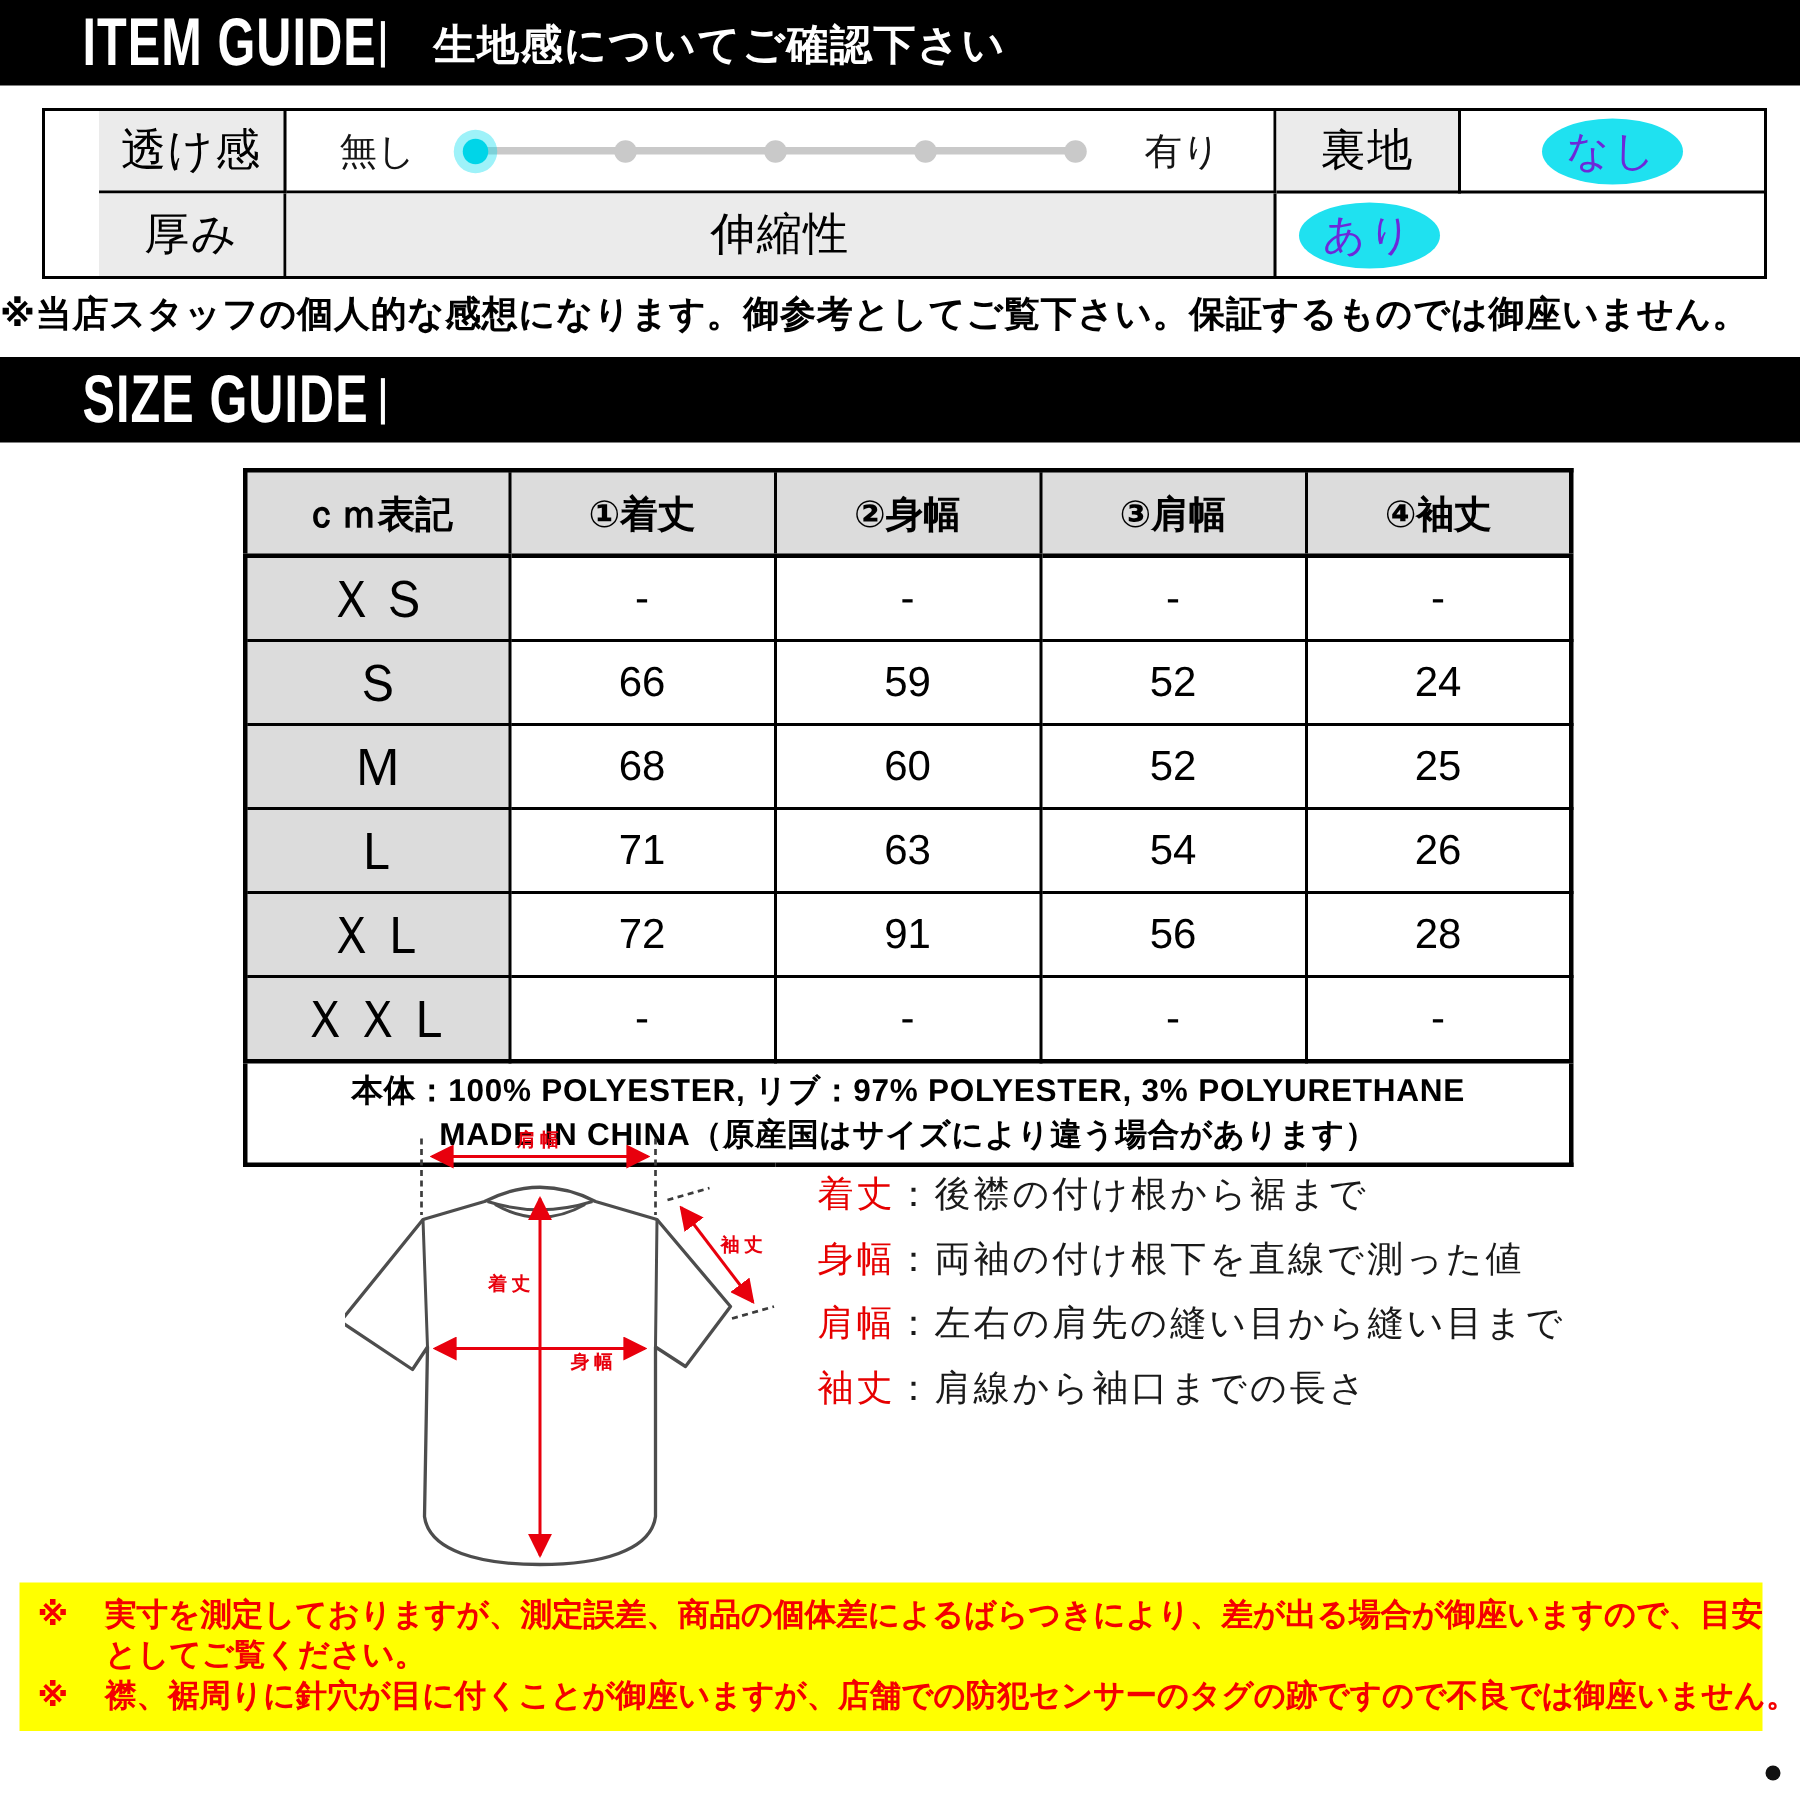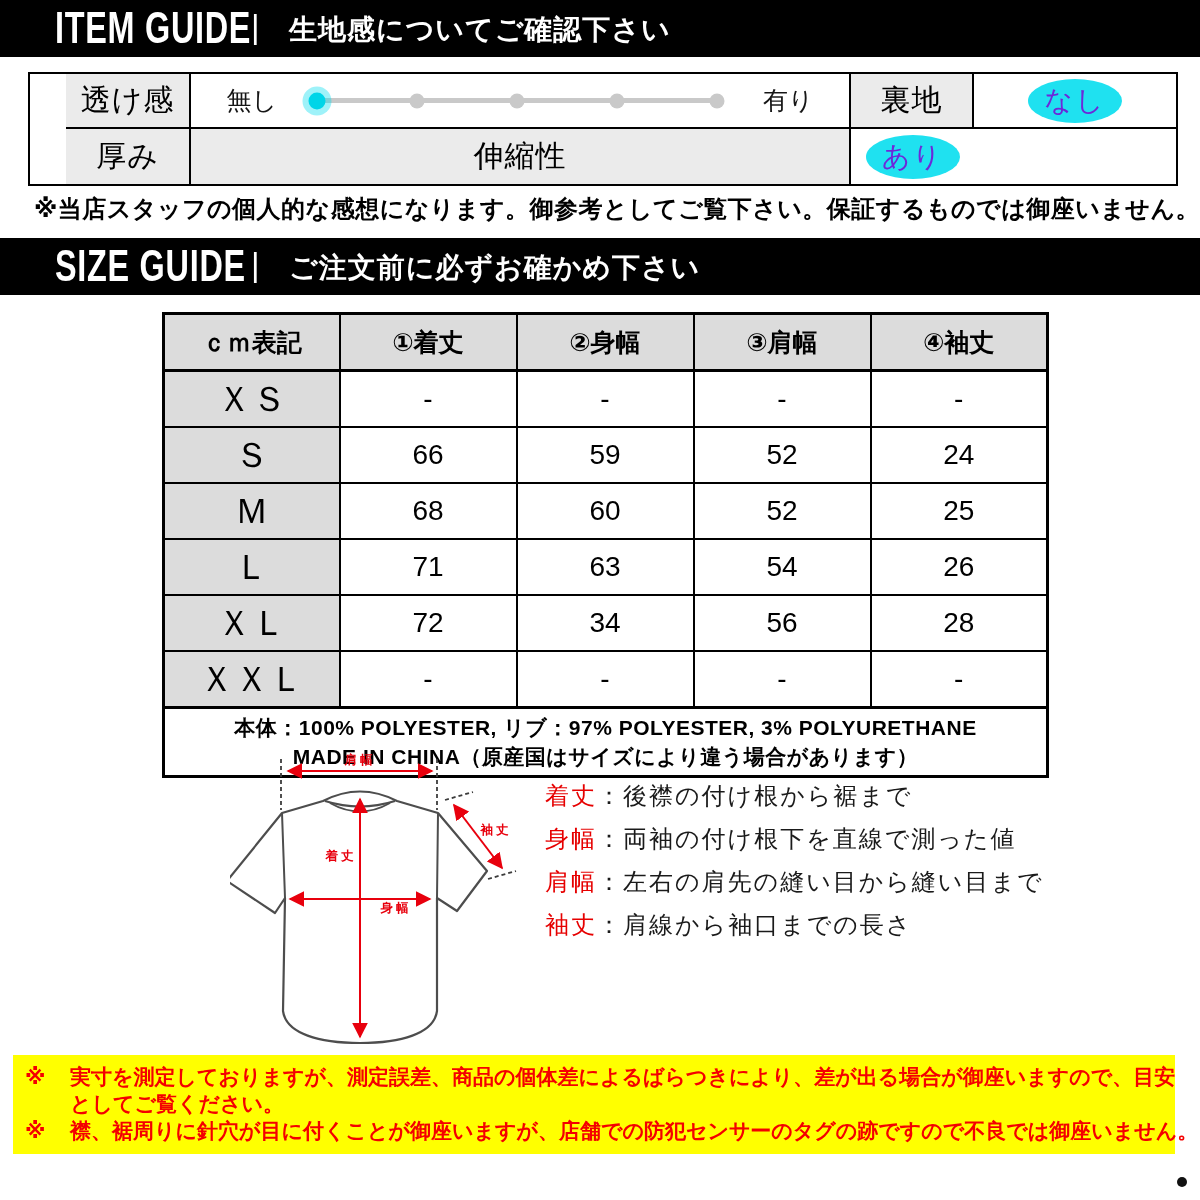--- a/index.html
+++ b/index.html
@@ -26,21 +26,21 @@
   .cell-label{background:#ebebeb;font-size:30px;letter-spacing:1px;}
   .cell-slider{justify-content:flex-start;padding:0 24px;}
   .slider-label{font-size:25px;color:#151515;white-space:nowrap;}
   .track{position:relative;width:400px;height:5px;background:#c9c9c9;border-radius:3px;margin:0 46px 0 40px;flex:0 0 auto;}
   .dot{position:absolute;top:50%;width:15px;height:15px;border-radius:50%;background:#c9c9c9;transform:translate(-50%,-50%);}
   .dot.p0{left:0;} .dot.p1{left:25%;} .dot.p2{left:50%;} .dot.p3{left:75%;} .dot.p4{left:100%;}
   .dot.active{width:17px;height:17px;background:#00d5e8;box-shadow:0 0 0 6px rgba(0,222,240,.38);}
   .badge{background:#1fe1f0;border-radius:50%;width:94px;height:44px;display:flex;
          align-items:center;justify-content:center;font-size:28px;color:#6d28d9;letter-spacing:2px;}
 
-  .staff-note{position:absolute;left:0;top:193px;width:1200px;text-align:right;
+  .staff-note{position:absolute;left:0;top:193px;width:1200px;text-align:left;
               font-size:24px;font-weight:600;letter-spacing:.5px;}
 
   
   table.size-table{position:absolute;left:162px;top:312px;border-collapse:collapse;table-layout:fixed;
                    border:3px solid #000;background:#fff;}
   .size-table th,.size-table td{border:2px solid #000;height:54px;text-align:center;padding:0;}
   .size-table thead th{background:#dcdcdc;font-size:25px;font-weight:600;border-bottom:3px solid #000;text-align:center;}
   .size-table tbody th{background:#dcdcdc;font-size:35px;font-weight:normal;}
   .size-table tbody td{font-size:28px;font-weight:normal;}
   .size-table tfoot td{border-top:3px solid #000;height:66px;font-size:21px;line-height:29px;font-weight:600;letter-spacing:.5px;}
@@ -96,21 +96,20 @@
   <div class="no-r no-b">
     <span class="badge">あり</span>
   </div>
 </div>
 
 <div class="staff-note">※当店スタッフの個人的な感想になります。御参考としてご覧下さい。保証するものでは御座いません。</div>
 
 <div class="bar bar2">
   <span class="en-title">SIZE GUIDE</span>
   <span class="bar-sep">|</span>
-  <span class="jp-sub">ご注文前に必ずお確かめ下さい</span>
 </div>
 
 <table class="size-table">
   <colgroup>
       <col style="width:176px">
       <col style="width:177px">
       <col style="width:177px">
       <col style="width:177px">
       <col style="width:177px">
     </colgroup>
@@ -148,21 +147,21 @@
     <tr>
       <th>Ｌ</th>
       <td>71</td>
       <td>63</td>
       <td>54</td>
       <td>26</td>
     </tr>
     <tr>
       <th>ＸＬ</th>
       <td>72</td>
-      <td>34</td>
+      <td>91</td>
       <td>56</td>
       <td>28</td>
     </tr>
     <tr>
       <th>ＸＸＬ</th>
       <td>-</td>
       <td>-</td>
       <td>-</td>
       <td>-</td>
     </tr>

